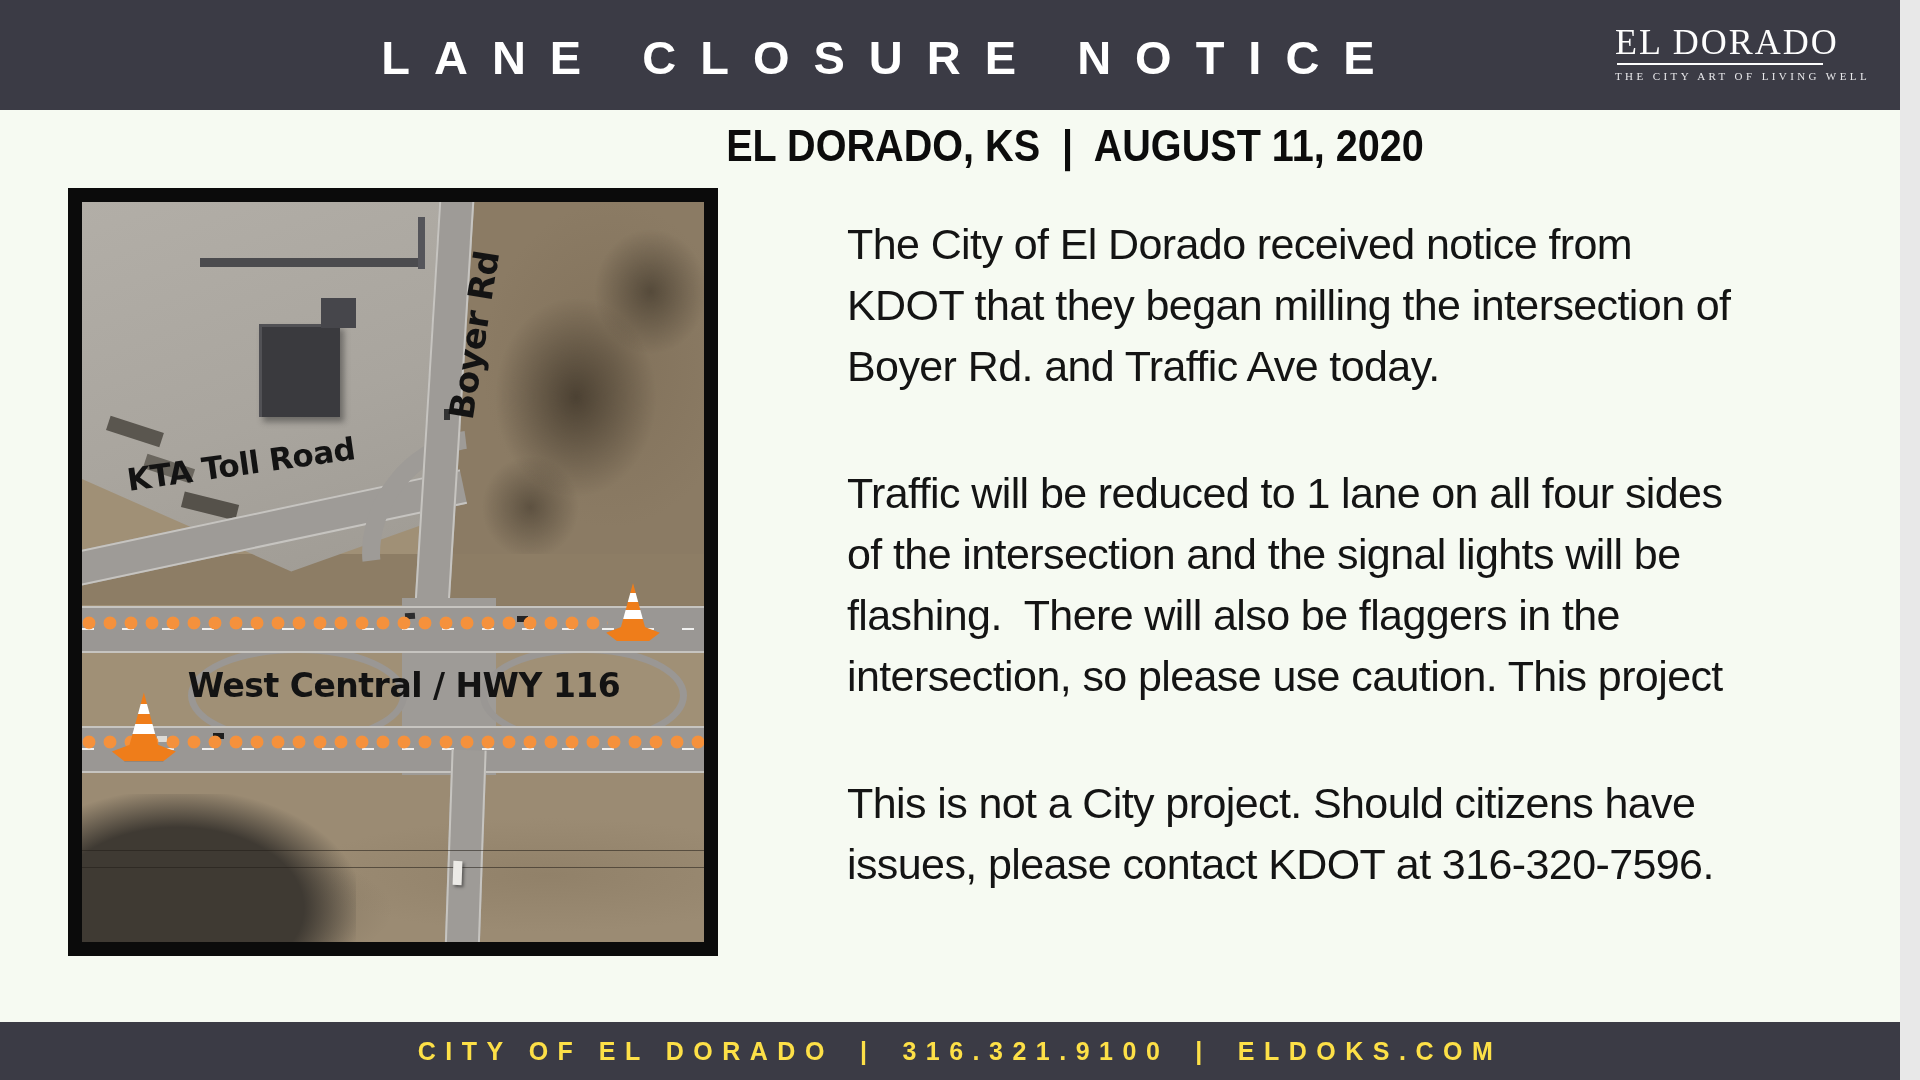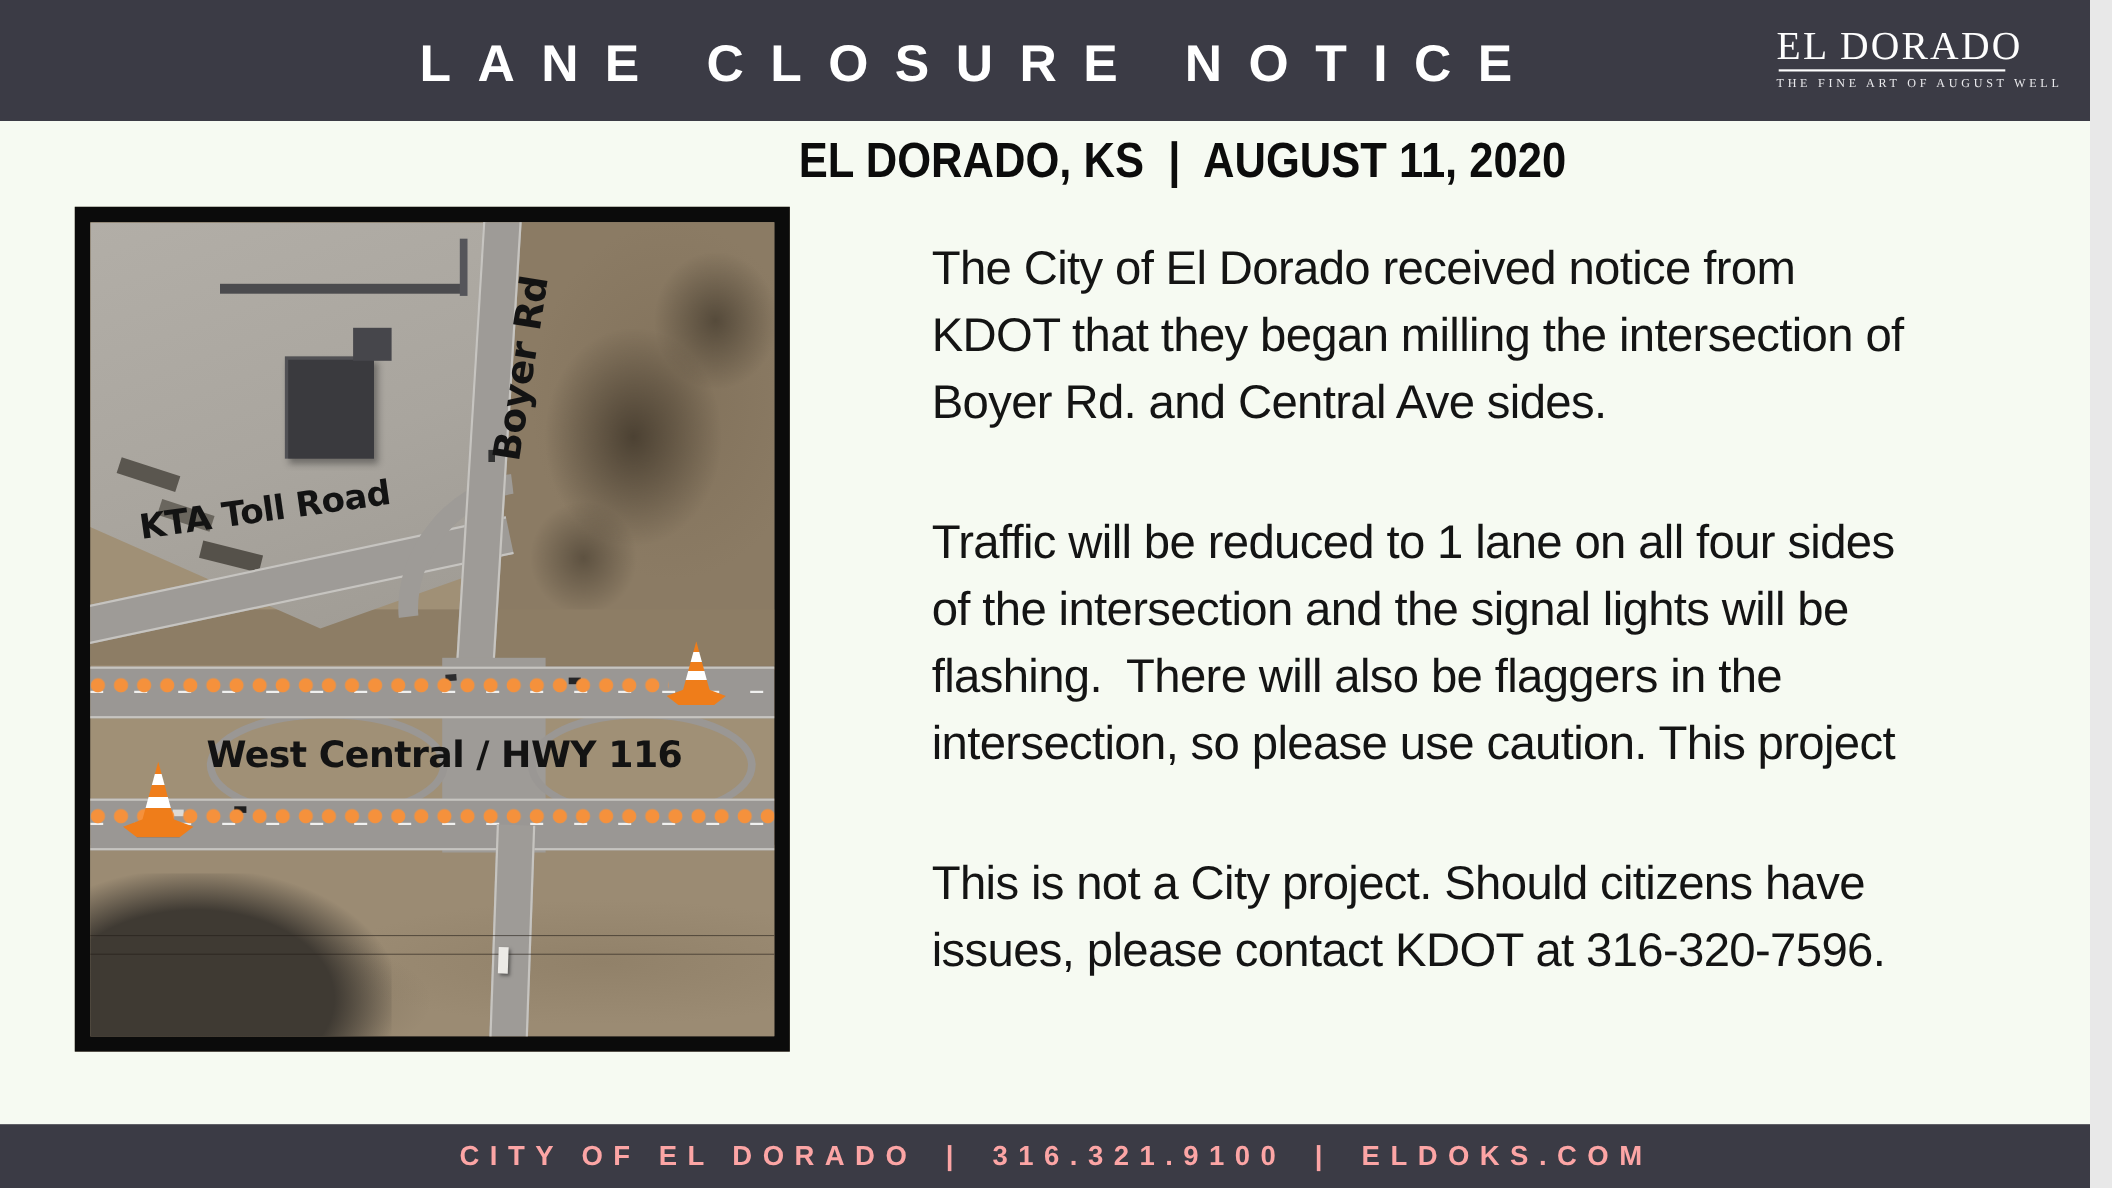--- a/index.html
+++ b/index.html
@@ -127,35 +127,35 @@
   
   .body-col{position:absolute;left:831px;top:214px;width:1070px;color:#141414;}
   .para{margin:0 0 66px 16px;}
   .para .line{font-size:43px;line-height:61px;letter-spacing:-0.6px;white-space:pre;}
   
   .bottombar{
     position:absolute;left:0;top:1022px;width:1920px;height:58px;background:#3b3b45;
     display:flex;align-items:center;justify-content:center;
   }
   .footer-text{
-    color:#fca5a5;font-size:25px;font-weight:700;letter-spacing:9.5px;white-space:nowrap;
+    color:#fde047;font-size:25px;font-weight:700;letter-spacing:9.5px;white-space:nowrap;
   }
   .footer-text .sep{margin:0 26px;}
 </style>
 </head>
 <body>
 
 <div class="page">
 
   <div class="topbar">
     <div class="title">LANE CLOSURE NOTICE</div>
     <div class="logo">
       <div class="logo-name">EL DORADO</div>
       <div class="logo-rule"></div>
-      <div class="logo-tagline">THE FINE ART OF AUGUST WELL</div>
+      <div class="logo-tagline">THE CITY ART OF LIVING WELL</div>
     </div>
   </div>
 
   <div class="subtitle">EL DORADO, KS  |  AUGUST 11, 2020</div>
 
   <div class="map-frame">
     <div class="photo">
       <div class="field-topright"></div>
       <div class="field-bottom"></div>
       <div class="band-dark"></div>
@@ -201,21 +201,21 @@
       <div class="map-label label-boyer">Boyer Rd</div>
       <div class="map-label label-kta">KTA Toll Road</div>
       <div class="map-label label-west">West Central / HWY 116</div>
     </div>
   </div>
 
   <div class="body-col">
     <div class="para">
       <div class="line">The City of El Dorado received notice from</div>
       <div class="line">KDOT that they began milling the intersection of</div>
-      <div class="line">Boyer Rd. and Central Ave sides.</div>
+      <div class="line">Boyer Rd. and Traffic Ave today.</div>
     </div>
     <div class="para">
       <div class="line">Traffic will be reduced to 1 lane on all four sides</div>
       <div class="line">of the intersection and the signal lights will be</div>
       <div class="line">flashing.  There will also be flaggers in the</div>
       <div class="line">intersection, so please use caution. This project</div>
     </div>
     <div class="para">
       <div class="line">This is not a City project. Should citizens have</div>
       <div class="line">issues, please contact KDOT at 316-320-7596.</div>

